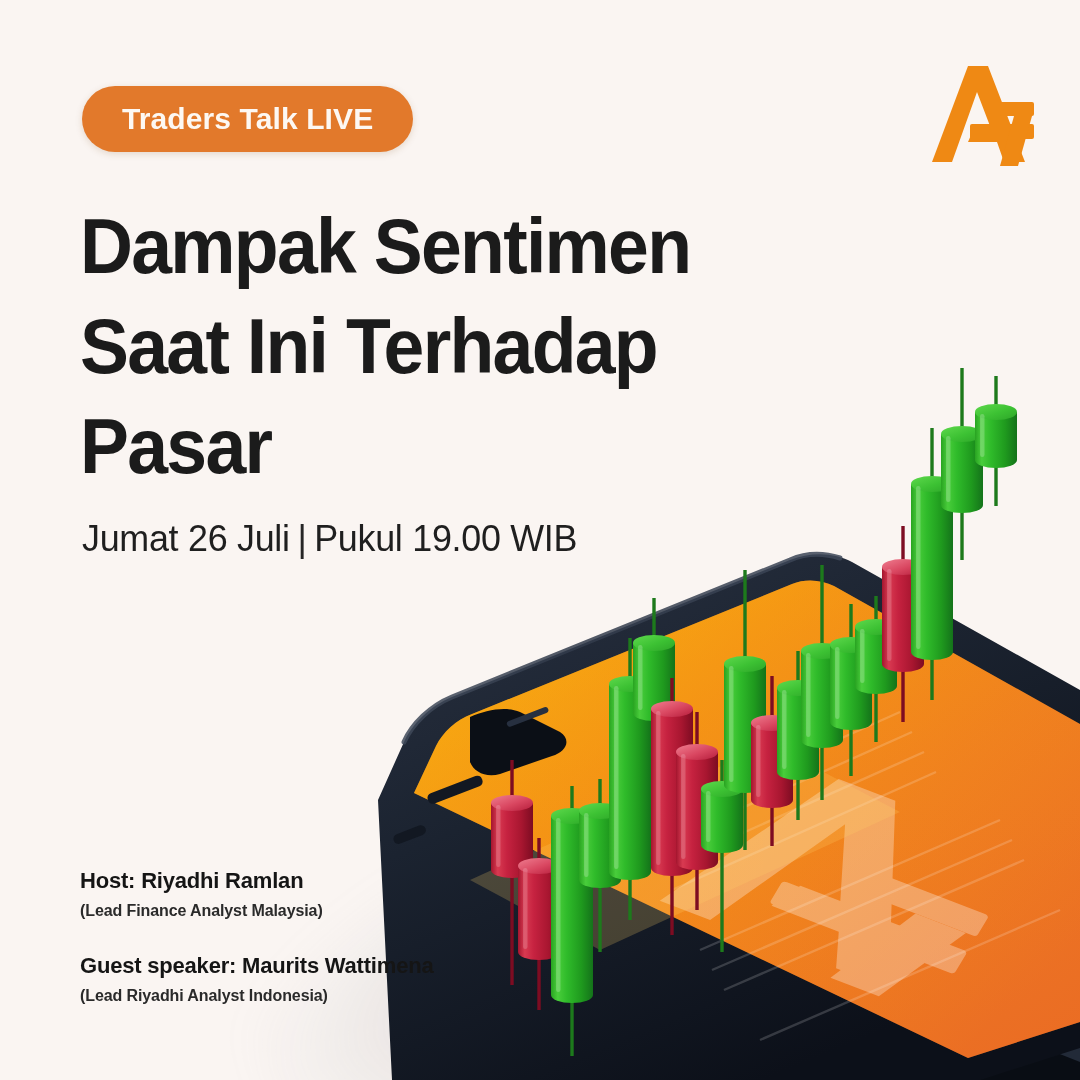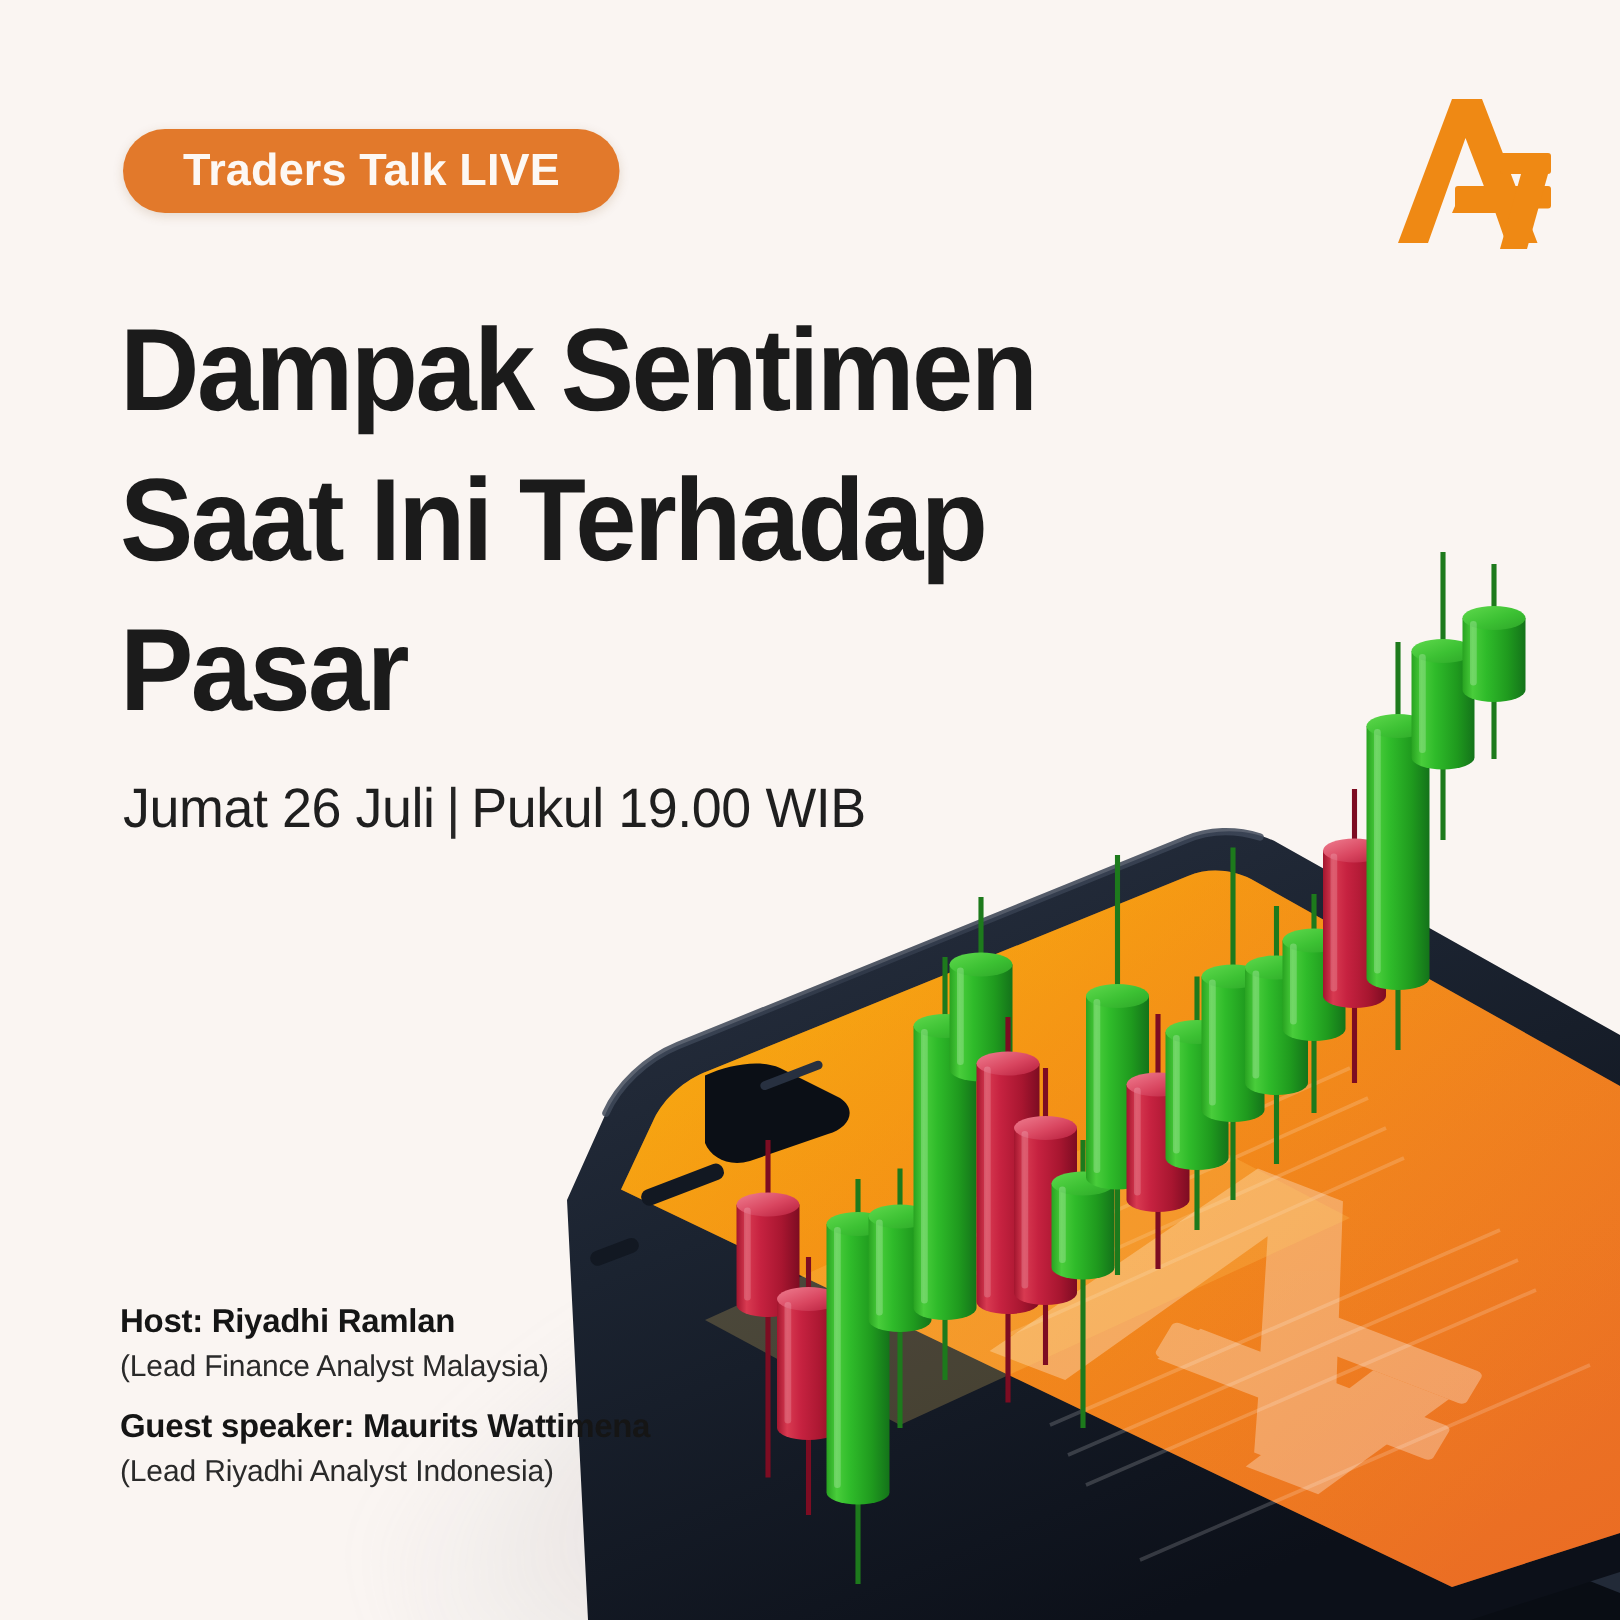--- a/index.html
+++ b/index.html
@@ -29,21 +29,21 @@
         rgba(160,160,168,0.05) 68%,
         rgba(255,255,255,0) 82%);
     transform:rotate(-20deg);
     filter:blur(16px);
     pointer-events:none;
   }
 
   
   .badge {
     position:absolute; left:82px; top:86px;
-    height:56px; padding:0 40px;
+    height:66px; padding:0 40px;
     display:flex; align-items:center; justify-content:center;
     border-radius:33px;
     background:#e2792b;
     box-shadow:0 2px 7px rgba(120,70,20,0.17);
   }
   .badge-text {
     color:#fdf8f3;
     font-size:30px; font-weight:bold;
     letter-spacing:0.1px;
     white-space:nowrap;
@@ -77,28 +77,28 @@
   .dateline .sep { padding:0 8px; font-weight:300; color:#262626; }
 
   
   .brand-logo {
     position:absolute; right:44px; top:62px;
     width:106px; height:104px;
   }
 
   
   .credits { position:absolute; left:80px; top:866px; width:470px; }
-  .cred-block { margin-bottom:10px; }
+  .cred-block { margin-bottom:25px; }
   .cred-block:last-child { margin-bottom:11px; }
   .cred-name {
     color:#151515; font-size:22px; font-weight:bold;
     letter-spacing:-0.2px; line-height:30px; white-space:nowrap;
   }
   .cred-role {
-    color:#2a2a2a; font-size:20px; font-weight:normal;
+    color:#2a2a2a; font-size:16px; font-weight:bold;
     letter-spacing:-0.1px; line-height:30px; white-space:nowrap;
   }
 
   
   .scene {
     position:absolute; left:0; top:0;
     width:1080px; height:1080px;
     pointer-events:none;
   }
   .scene svg { display:block; }

